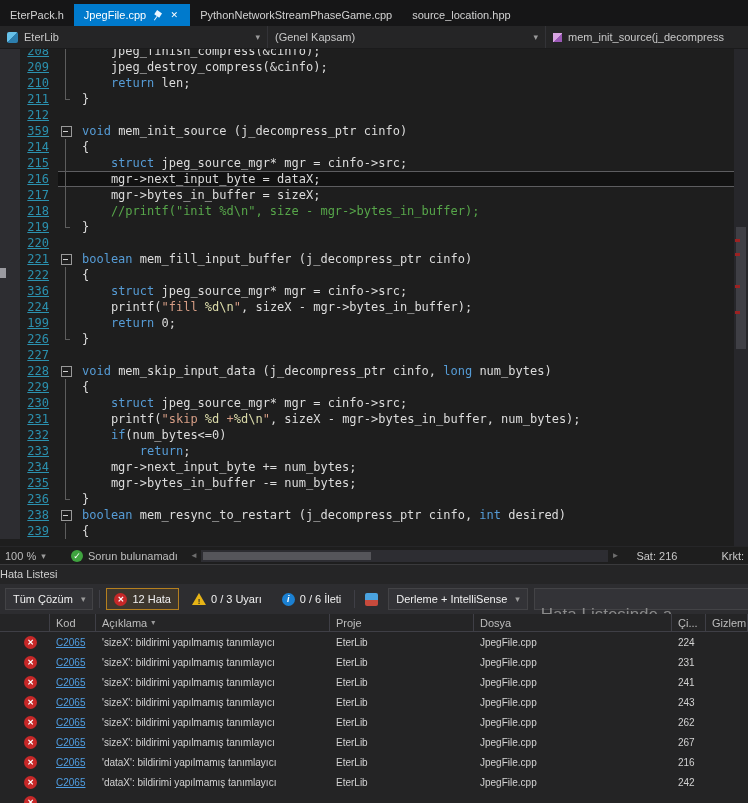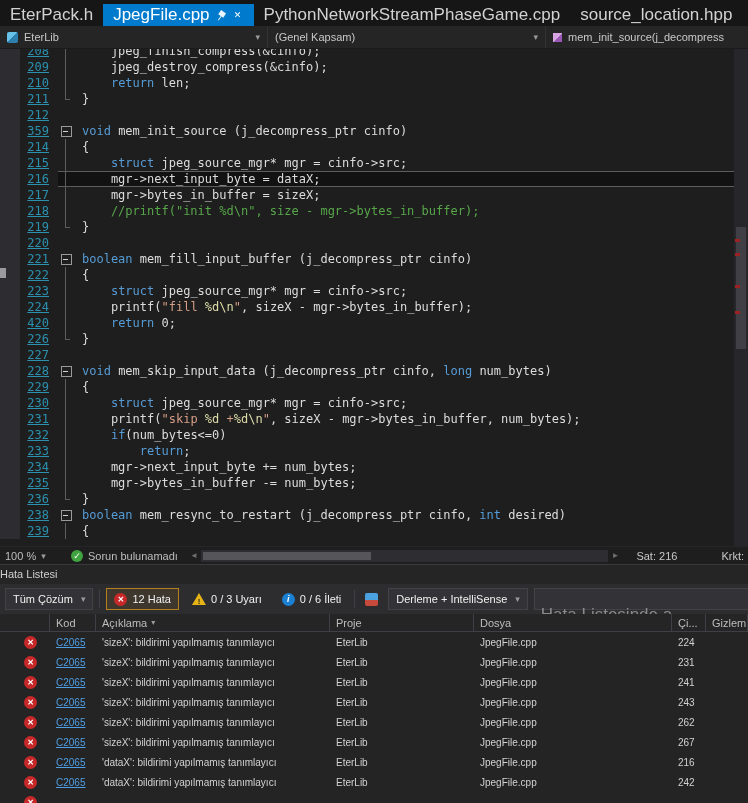--- a/index.html
+++ b/index.html
@@ -7,21 +7,21 @@
   body {
     background: #1e1e1e;
     font-family: "Liberation Sans", sans-serif;
     color: #cccccc;
     position: relative;
   }
   .app { display: flex; flex-direction: column; height: 100%; }
 
   
   .tabbar { height: 26px; background: #161617; display: flex; align-items: flex-end; flex: 0 0 auto; }
-  .tab { height: 22px; display: flex; align-items: center; gap: 6px; padding: 0 10px; font-size: 17px; color: #d2d2d2; white-space: nowrap; cursor: default; }
+  .tab { height: 22px; display: flex; align-items: center; gap: 6px; padding: 0 10px; font-size: 11px; color: #d2d2d2; white-space: nowrap; cursor: default; }
   .tab.active { background: #007acc; color: #ffffff; }
   .pin { width: 10px; height: 11px; position: relative; transform: rotate(35deg); display: inline-block; }
   .pin::before { content: ''; position: absolute; left: 2px; top: 1px; width: 6px; height: 5px; background: #eaf6ff; }
   .pin::after  { content: ''; position: absolute; left: 4.5px; top: 6px; width: 1.5px; height: 5px; background: #eaf6ff; }
   .closex { width: 12px; height: 12px; line-height: 12px; text-align: center; font-size: 9px; color: #ffffff; }
   .closex::before { content: '✕'; }
 
   
   .navbar { height: 23px; background: #252526; border-bottom: 1px solid #1b1b1c; display: flex; align-items: stretch; font-size: 11px; color: #c8c8c8; flex: 0 0 auto; }
   .nav-sec { display: flex; align-items: center; gap: 6px; padding: 0 7px; border-right: 1px solid #333337; }
@@ -143,23 +143,23 @@
         <div class="eline"><span class="lmargin"></span><span class="lnum">359</span><span class="lbody"><span class="fold box"></span><span class="codetext"><span class="tk-k">void</span><span class="tk-d"> mem_init_source (j_decompress_ptr cinfo)</span></span></span></div>
         <div class="eline"><span class="lmargin"></span><span class="lnum">214</span><span class="lbody"><span class="fold v"></span><span class="codetext"><span class="tk-d">{</span></span></span></div>
         <div class="eline"><span class="lmargin"></span><span class="lnum">215</span><span class="lbody"><span class="fold v"></span><span class="codetext"><span class="tk-d">    </span><span class="tk-k">struct</span><span class="tk-d"> jpeg_source_mgr* mgr = cinfo-&gt;src;</span></span></span></div>
         <div class="eline cur"><span class="lmargin"></span><span class="lnum">216</span><span class="lbody"><span class="fold v"></span><span class="codetext"><span class="tk-d">    mgr-&gt;next_input_byte = dataX;</span></span></span></div>
         <div class="eline"><span class="lmargin"></span><span class="lnum">217</span><span class="lbody"><span class="fold v"></span><span class="codetext"><span class="tk-d">    mgr-&gt;bytes_in_buffer = sizeX;</span></span></span></div>
         <div class="eline"><span class="lmargin"></span><span class="lnum">218</span><span class="lbody"><span class="fold v"></span><span class="codetext"><span class="tk-c">    //printf("init %d\n", size - mgr-&gt;bytes_in_buffer);</span></span></span></div>
         <div class="eline"><span class="lmargin"></span><span class="lnum">219</span><span class="lbody"><span class="fold e"></span><span class="codetext"><span class="tk-d">}</span></span></span></div>
         <div class="eline"><span class="lmargin"></span><span class="lnum">220</span><span class="lbody"><span class="fold "></span><span class="codetext"></span></span></div>
         <div class="eline"><span class="lmargin"></span><span class="lnum">221</span><span class="lbody"><span class="fold box"></span><span class="codetext"><span class="tk-k">boolean</span><span class="tk-d"> mem_fill_input_buffer (j_decompress_ptr cinfo)</span></span></span></div>
         <div class="eline"><span class="lmargin"></span><span class="lnum">222</span><span class="lbody"><span class="fold v"></span><span class="codetext"><span class="tk-d">{</span></span></span></div>
-        <div class="eline"><span class="lmargin"></span><span class="lnum">223</span><span class="lbody"><span class="fold v"></span><span class="codetext"><span class="tk-d">    </span><span class="tk-k">struct</span><span class="tk-d"> jpeg_source_mgr* mgr = cinfo-&gt;src;</span></span></span></div>
+        <div class="eline"><span class="lmargin"></span><span class="lnum">336</span><span class="lbody"><span class="fold v"></span><span class="codetext"><span class="tk-d">    </span><span class="tk-k">struct</span><span class="tk-d"> jpeg_source_mgr* mgr = cinfo-&gt;src;</span></span></span></div>
         <div class="eline"><span class="lmargin"></span><span class="lnum">224</span><span class="lbody"><span class="fold v"></span><span class="codetext"><span class="tk-d">    printf(</span><span class="tk-s">"fill </span><span class="tk-f">%d</span><span class="tk-f">\n</span><span class="tk-s">"</span><span class="tk-d">, sizeX - mgr-&gt;bytes_in_buffer);</span></span></span></div>
-        <div class="eline"><span class="lmargin"></span><span class="lnum">420</span><span class="lbody"><span class="fold v"></span><span class="codetext"><span class="tk-d">    </span><span class="tk-k">return</span><span class="tk-d"> 0;</span></span></span></div>
+        <div class="eline"><span class="lmargin"></span><span class="lnum">199</span><span class="lbody"><span class="fold v"></span><span class="codetext"><span class="tk-d">    </span><span class="tk-k">return</span><span class="tk-d"> 0;</span></span></span></div>
         <div class="eline"><span class="lmargin"></span><span class="lnum">226</span><span class="lbody"><span class="fold e"></span><span class="codetext"><span class="tk-d">}</span></span></span></div>
         <div class="eline"><span class="lmargin"></span><span class="lnum">227</span><span class="lbody"><span class="fold "></span><span class="codetext"></span></span></div>
         <div class="eline"><span class="lmargin"></span><span class="lnum">228</span><span class="lbody"><span class="fold box"></span><span class="codetext"><span class="tk-k">void</span><span class="tk-d"> mem_skip_input_data (j_decompress_ptr cinfo, </span><span class="tk-k">long</span><span class="tk-d"> num_bytes)</span></span></span></div>
         <div class="eline"><span class="lmargin"></span><span class="lnum">229</span><span class="lbody"><span class="fold v"></span><span class="codetext"><span class="tk-d">{</span></span></span></div>
         <div class="eline"><span class="lmargin"></span><span class="lnum">230</span><span class="lbody"><span class="fold v"></span><span class="codetext"><span class="tk-d">    </span><span class="tk-k">struct</span><span class="tk-d"> jpeg_source_mgr* mgr = cinfo-&gt;src;</span></span></span></div>
         <div class="eline"><span class="lmargin"></span><span class="lnum">231</span><span class="lbody"><span class="fold v"></span><span class="codetext"><span class="tk-d">    printf(</span><span class="tk-s">"skip </span><span class="tk-f">%d</span><span class="tk-s"> +</span><span class="tk-f">%d</span><span class="tk-f">\n</span><span class="tk-s">"</span><span class="tk-d">, sizeX - mgr-&gt;bytes_in_buffer, num_bytes);</span></span></span></div>
         <div class="eline"><span class="lmargin"></span><span class="lnum">232</span><span class="lbody"><span class="fold v"></span><span class="codetext"><span class="tk-d">    </span><span class="tk-k">if</span><span class="tk-d">(num_bytes&lt;=0)</span></span></span></div>
         <div class="eline"><span class="lmargin"></span><span class="lnum">233</span><span class="lbody"><span class="fold v"></span><span class="codetext"><span class="tk-d">        </span><span class="tk-k">return</span><span class="tk-d">;</span></span></span></div>
         <div class="eline"><span class="lmargin"></span><span class="lnum">234</span><span class="lbody"><span class="fold v"></span><span class="codetext"><span class="tk-d">    mgr-&gt;next_input_byte += num_bytes;</span></span></span></div>
         <div class="eline"><span class="lmargin"></span><span class="lnum">235</span><span class="lbody"><span class="fold v"></span><span class="codetext"><span class="tk-d">    mgr-&gt;bytes_in_buffer -= num_bytes;</span></span></span></div>

